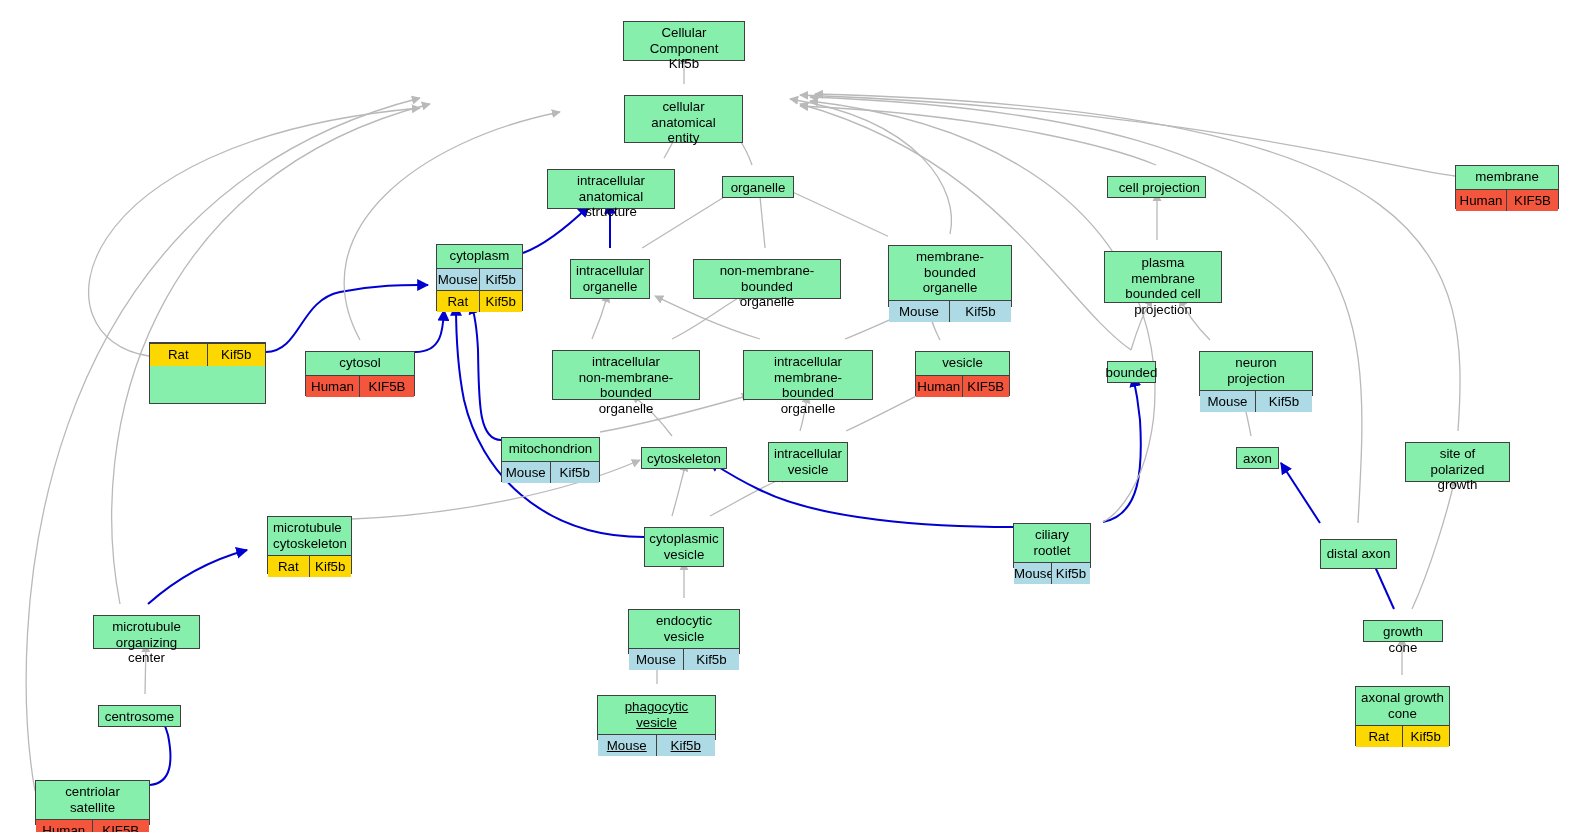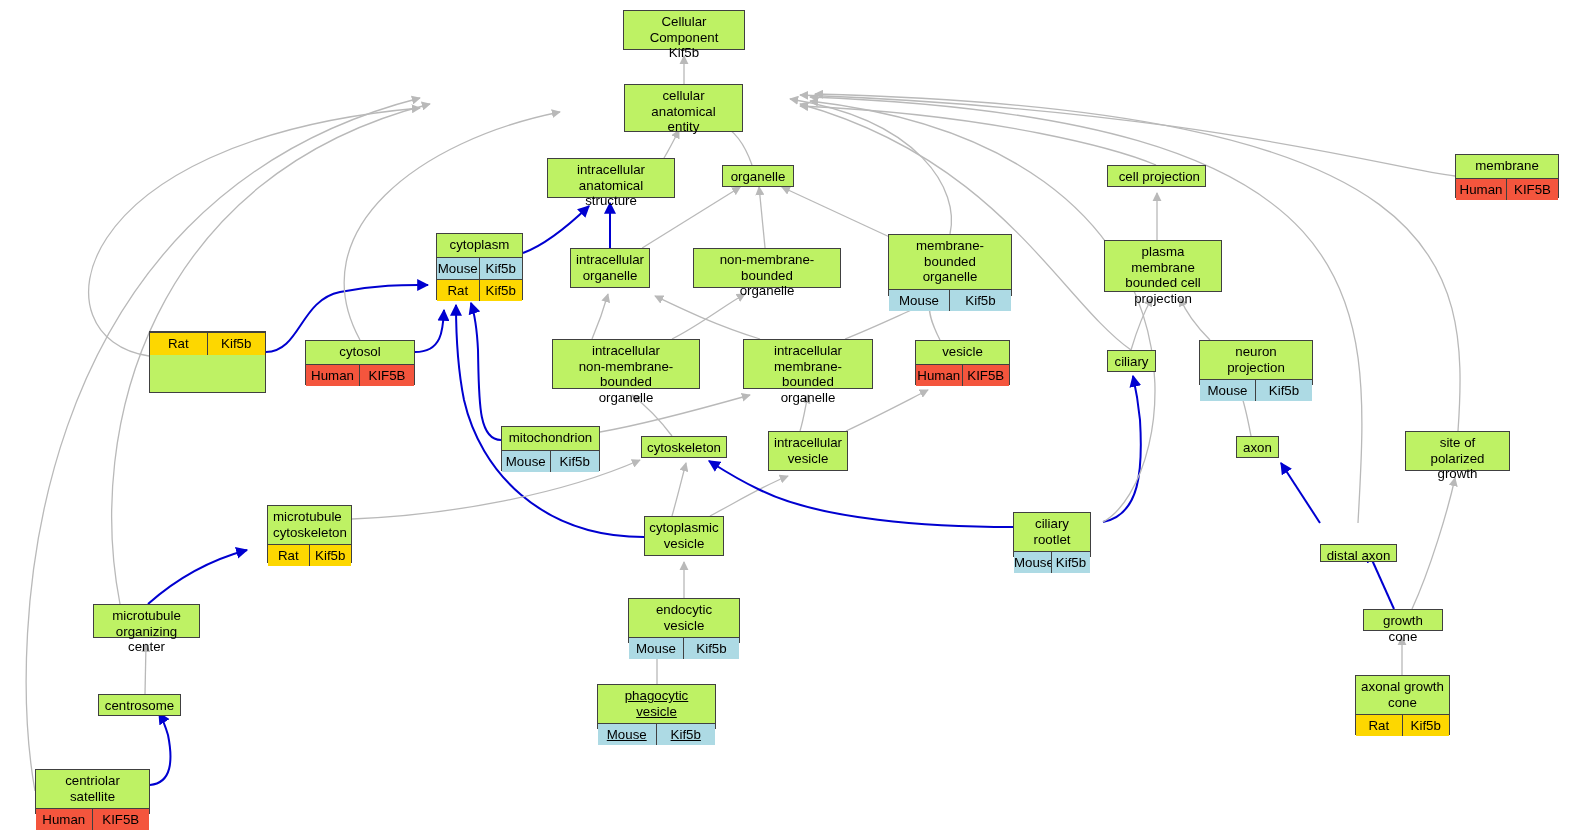--- a/index.html
+++ b/index.html
@@ -20,24 +20,25 @@
     left: 0;
     top: 0;
     width: 1582px;
     height: 832px;
     pointer-events: none;
   }
   .node {
     position: absolute;
     box-sizing: border-box;
     border: 1.6px solid #404040;
-    background: #bef264;
+    background: #86efac;
     display: flex;
     flex-direction: column;
     z-index: 5;
+    margin-top: 11px;
   }
   .node-title {
     box-sizing: border-box;
     text-align: center;
     font-size: 13.3px;
     line-height: 15.5px;
     color: #000000;
     padding: 3px 5px 4px 5px;
     white-space: pre-line;
     flex: 1 1 auto;
@@ -218,21 +219,21 @@
 organelle</div>
       </div>
       <div class="node" style="left: 915px; top: 340px; width: 95px; height: 45px;">
         <div class="node-title">vesicle</div>
         <div class="ann-row">
           <div class="ann-cell sp-human">Human</div>
           <div class="ann-cell sp-human">KIF5B</div>
         </div>
       </div>
       <div class="node" style="left: 1107px; top: 350px; width: 49px; height: 22px;">
-        <div class="node-title">ciliary</div>
+        <div class="node-title">bounded</div>
       </div>
       <div class="node" style="left: 1199px; top: 340px; width: 114px; height: 45px;">
         <div class="node-title">neuron projection</div>
         <div class="ann-row">
           <div class="ann-cell sp-mouse">Mouse</div>
           <div class="ann-cell sp-mouse">Kif5b</div>
         </div>
       </div>
       <div class="node" style="left: 1405px; top: 431px; width: 105px; height: 40px;">
         <div class="node-title">site of polarized
@@ -267,21 +268,21 @@
         <div class="node-title">cytoplasmic
 vesicle</div>
       </div>
       <div class="node" style="left: 1013px; top: 512px; width: 78px; height: 45px;">
         <div class="node-title">ciliary rootlet</div>
         <div class="ann-row">
           <div class="ann-cell sp-mouse">Mouse</div>
           <div class="ann-cell sp-mouse">Kif5b</div>
         </div>
       </div>
-      <div class="node" style="left: 1320px; top: 544px; width: 77px; height: 18px;">
+      <div class="node" style="left: 1320px; top: 528px; width: 77px; height: 30px;">
         <div class="node-title">distal axon</div>
       </div>
       <div class="node" style="left: 93px; top: 604px; width: 107px; height: 34px;">
         <div class="node-title">microtubule
 organizing center</div>
       </div>
       <div class="node" style="left: 628px; top: 598px; width: 112px; height: 45px;">
         <div class="node-title">endocytic vesicle</div>
         <div class="ann-row">
           <div class="ann-cell sp-mouse">Mouse</div>

